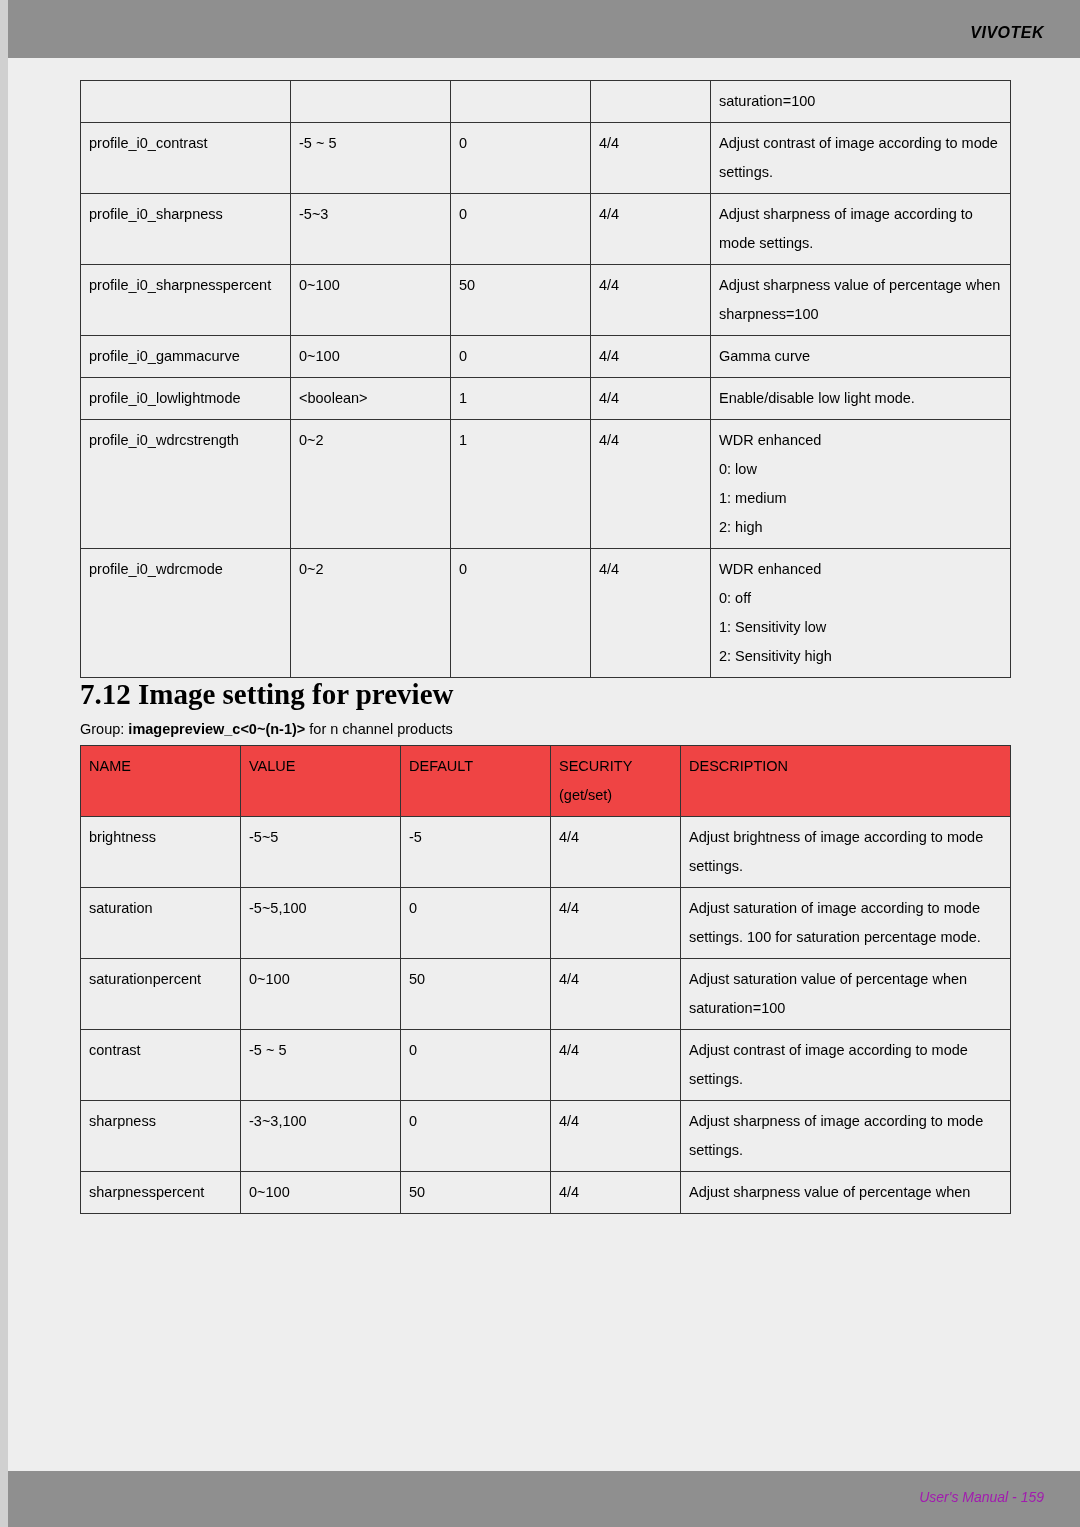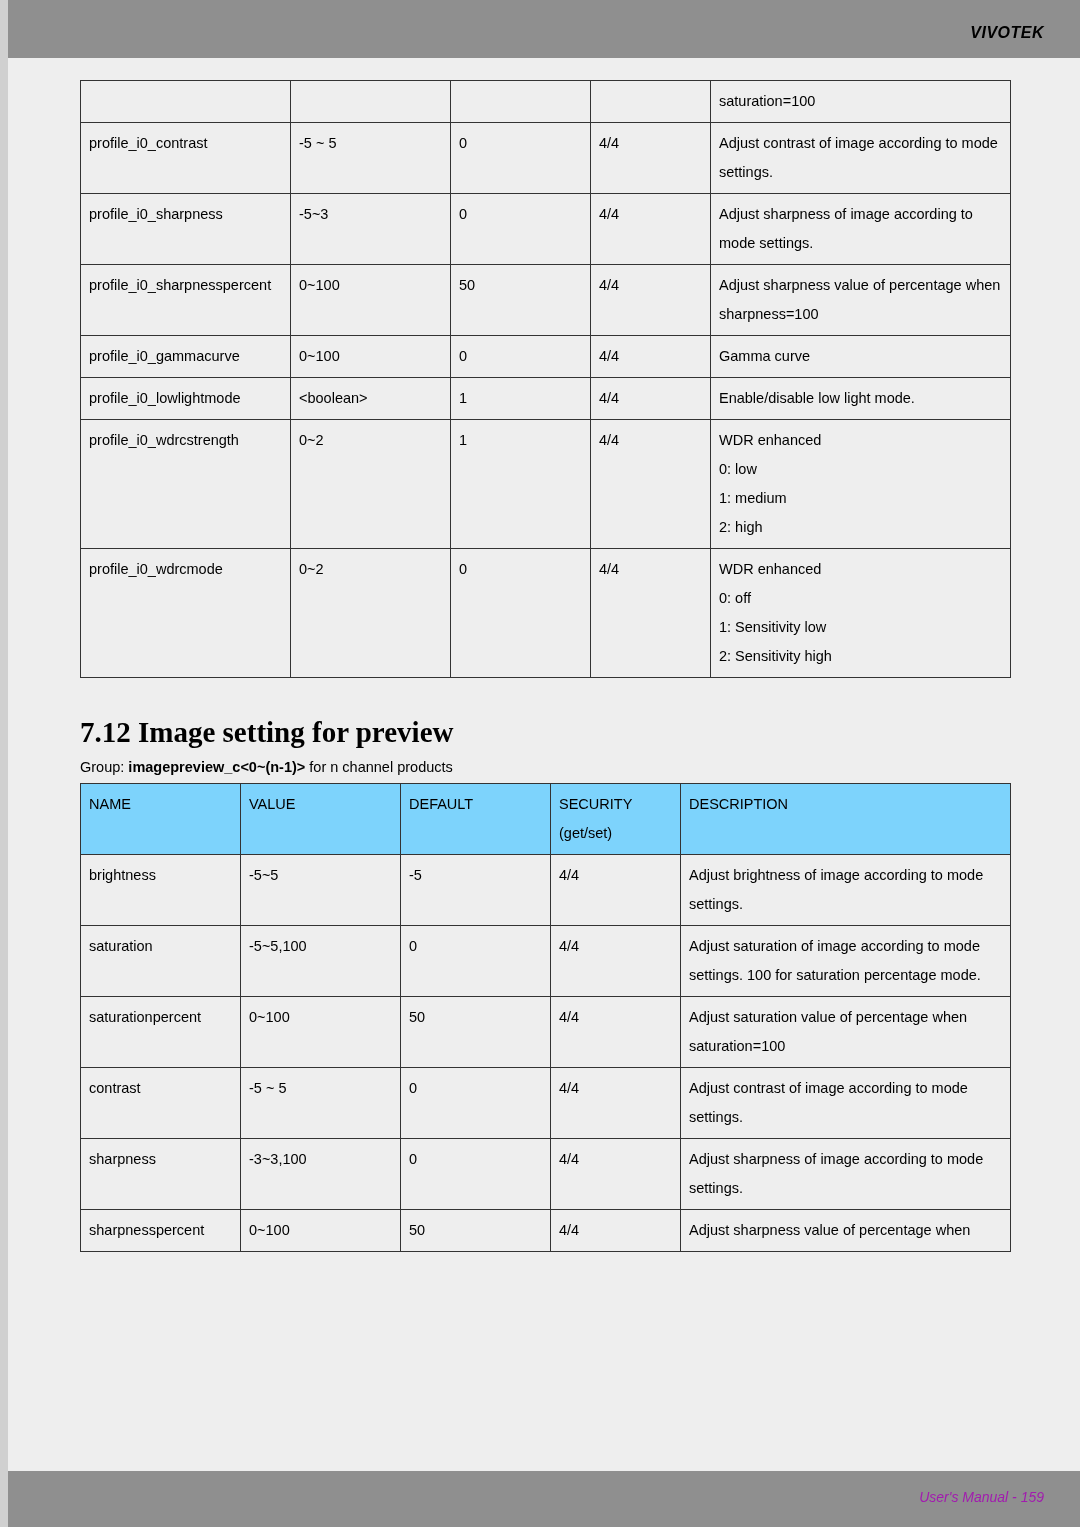--- a/index.html
+++ b/index.html
@@ -51,27 +51,26 @@
     border: 1px solid #333;
     padding: 6px 8px;
     font-size: 14.5px;
     line-height: 2.0;
     vertical-align: top;
     text-align: left;
     font-weight: normal;
     background: #eeeeee;
   }
   table.param th {
-    background: #7dd3fc;
+    background: #ef4444;
   }
   .section-heading {
     font-family: "Times New Roman", Times, serif;
     font-size: 29px;
     font-weight: bold;
-    margin-top: 38px;
     margin-bottom: 10px;
   }
   .group-line {
     font-size: 14.5px;
     margin-bottom: 8px;
   }
   .group-line b { font-weight: bold; }
   .footer {
     position: absolute;
     right: 36px; bottom: 22px;

